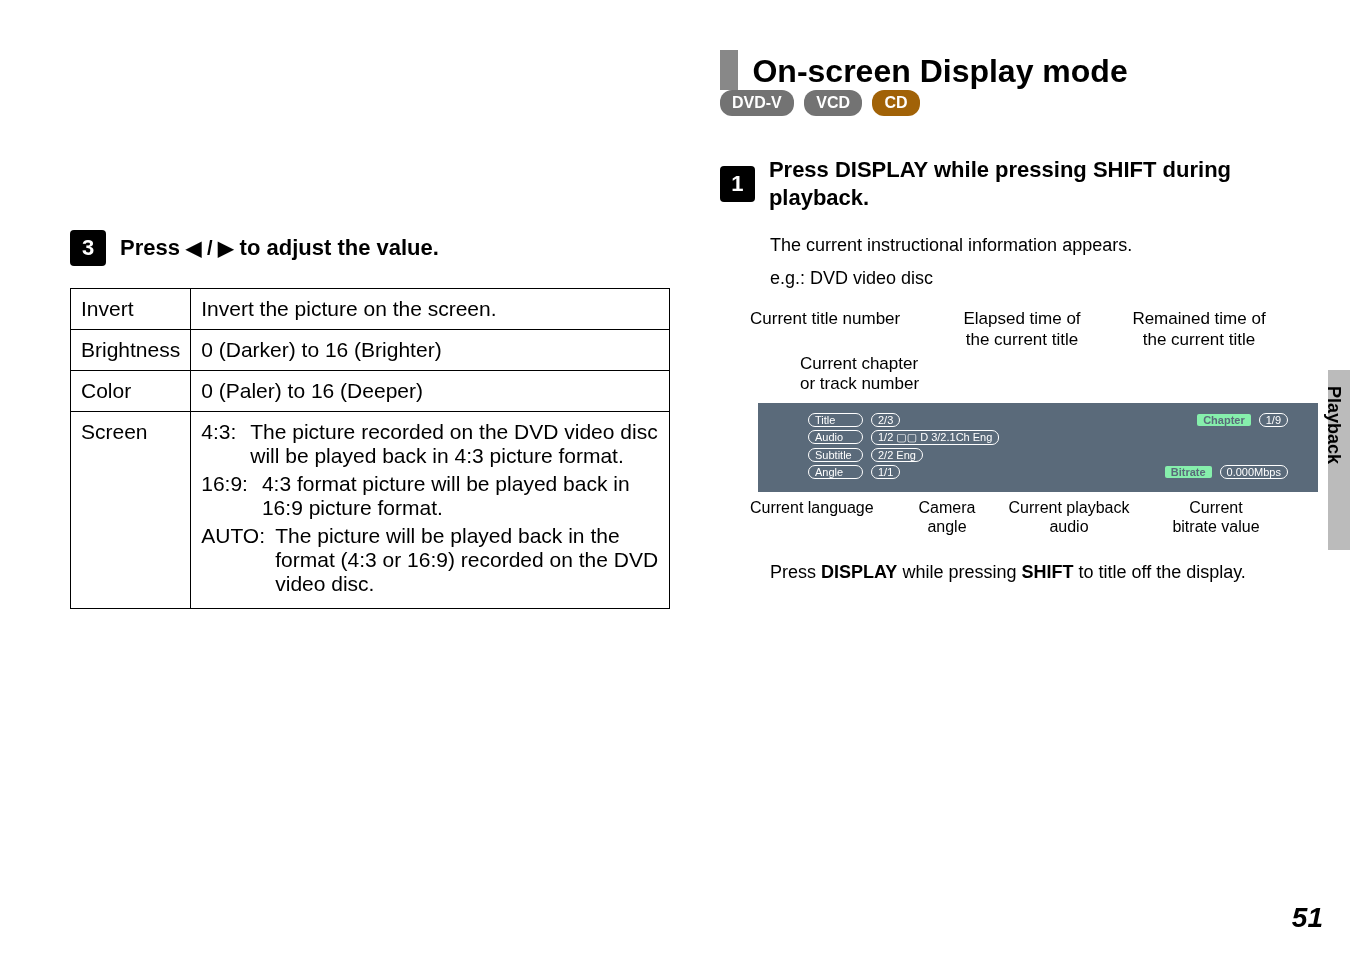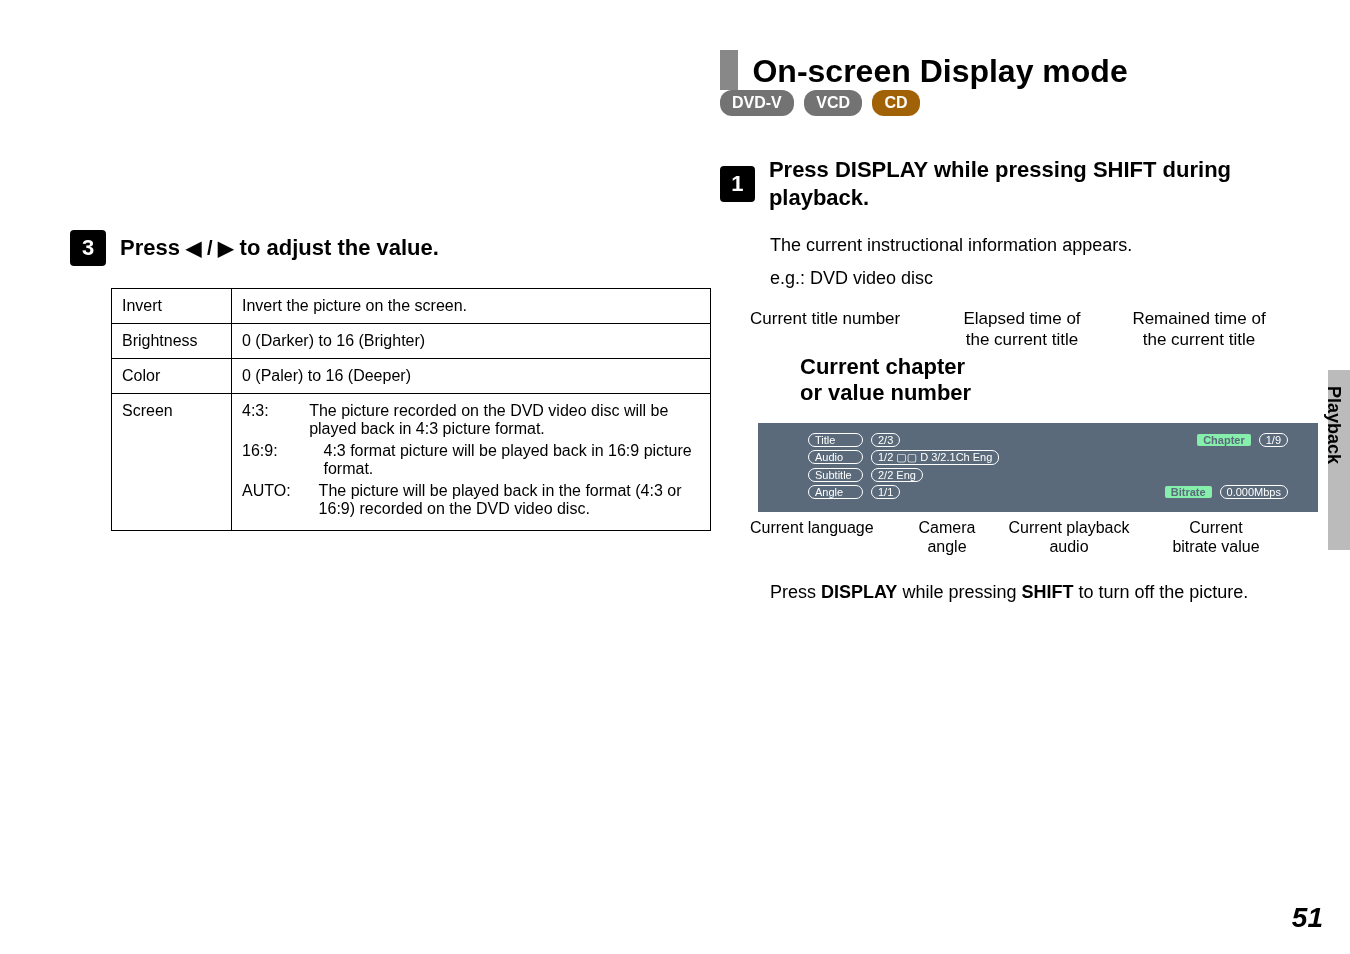--- a/index.html
+++ b/index.html
@@ -57,43 +57,42 @@
     background:#000; color:#fff;
     font-weight:bold; font-size:22px;
     display:flex; align-items:center; justify-content:center;
     border-radius:4px;
   }
   .step-text { font-size:22px; font-weight:bold; }
   .arrow { font-size:20px; }
   table.settings {
     border-collapse: collapse;
     width: 100%;
-    font-size:16px;
-    margin-left:41px;
+    font-size:21px;
   }
   table.settings td {
     border:1px solid #000;
     padding:8px 10px;
     vertical-align:top;
   }
   table.settings td.label { width:120px; }
-  .screen-sub { display:flex; gap:28px; margin-bottom:4px; }
+  .screen-sub { display:flex; gap:14px; margin-bottom:4px; }
   .screen-sub .k { width:60px; }
   .body-text { font-size:18px; margin:12px 0 10px 50px; line-height:1.4; }
   .eg { font-size:18px; margin:10px 0 16px 50px; }
   .osd-diagram { margin-left:20px; margin-top:20px; font-size:17px; }
   .osd-labels-top {
     display:flex;
     gap:12px;
     padding-left:10px;
     margin-bottom:4px;
     font-size:17px;
   }
   .osd-labels-top .lbl { text-align:center; line-height:1.2; }
-  .osd-labels-mid { padding-left:60px; font-size:22px; line-height:1.2; margin-bottom:16px;font-weight:bold; }
+  .osd-labels-mid { padding-left:60px; font-size:17px; line-height:1.2; margin-bottom:8px; }
   .osd-box {
     background:#5a6a7a;
     color:#fff;
     font-size:12px;
     padding:10px 30px 10px 50px;
     width:560px;
     margin-left:18px;
   }
   .osd-row { display:flex; align-items:center; margin-bottom:3px; gap:8px; }
   .osd-label { width:55px; }
@@ -210,21 +209,21 @@
           <span>Elapsed time of</span><br>
           <span>the current title</span>
         </div>
         <div class="lbl" style="width:170px;">
           <span>Remained time of</span><br>
           <span>the current title</span>
         </div>
       </div>
       <div class="osd-labels-mid">
         <span>Current chapter</span><br>
-        <span>or value number</span>
+        <span>or track number</span>
       </div>
 
       <div class="osd-box">
         <div class="osd-row">
           <span class="osd-val osd-label">Title</span>
           <span class="osd-val">2/3</span>
           <span style="margin-left:auto;" class="osd-chap-lbl">Chapter</span>
           <span class="osd-val">1/9</span>
         </div>
         <div class="osd-row">
@@ -254,20 +253,20 @@
           <span>audio</span>
         </div>
         <div class="lbl" style="width:120px;">
           <span>Current</span><br>
           <span>bitrate value</span>
         </div>
       </div>
     </div>
 
     <div class="body-text" style="margin-top:24px;">
-      <span>Press </span><b>DISPLAY</b><span> while pressing </span><b>SHIFT</b><span> to turn off the picture.</span>
+      <span>Press </span><b>DISPLAY</b><span> while pressing </span><b>SHIFT</b><span> to title off the display.</span>
     </div>
   </div>
 </div>
 
 <div class="side-block"></div>
 <div class="side-tab">Playback</div>
 <div class="page-num">51</div>
 
 </body></html>

